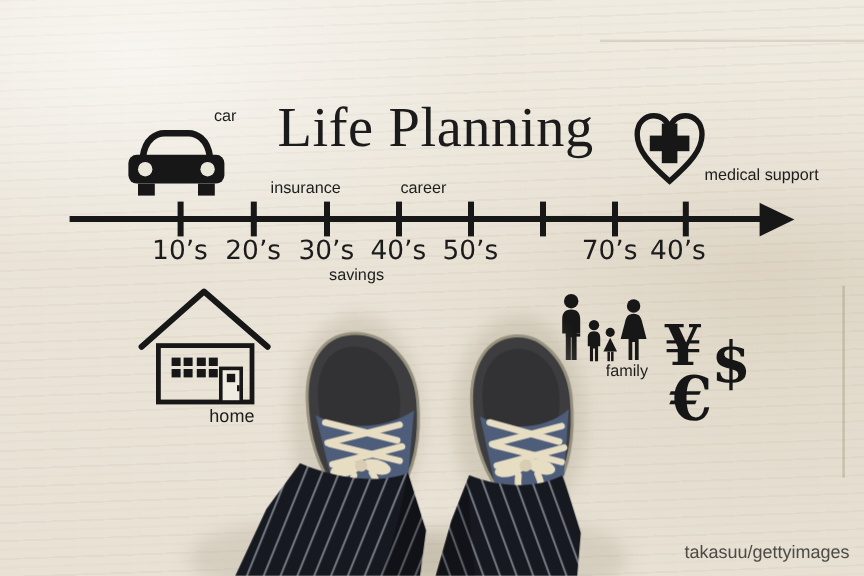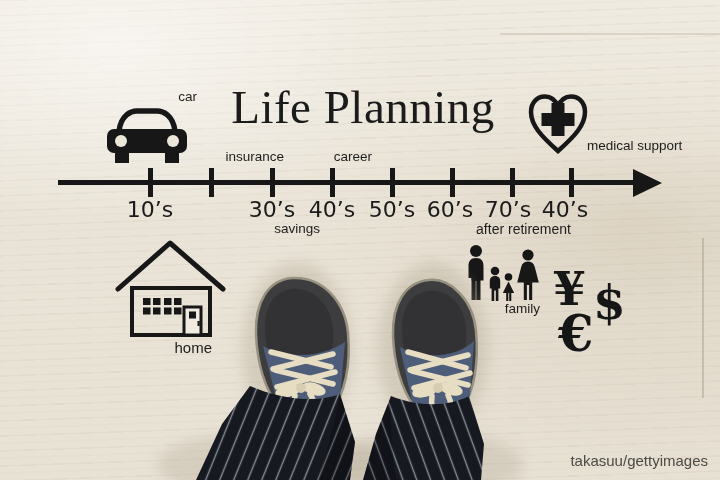--- a/index.html
+++ b/index.html
@@ -89,31 +89,30 @@
   <div class="tick" style="left:148px"></div>
   <div class="tick" style="left:209px"></div>
   <div class="tick" style="left:270px"></div>
   <div class="tick" style="left:330px"></div>
   <div class="tick" style="left:390px"></div>
   <div class="tick" style="left:450px"></div>
   <div class="tick" style="left:510px"></div>
   <div class="tick" style="left:569px"></div>
 
   <div class="decade" style="left:118px">10’s</div>
+  <div class="decade" style="left:179px">20’s</div>
   <div class="decade" style="left:240px">30’s</div>
   <div class="decade" style="left:300px">40’s</div>
   <div class="decade" style="left:360px">50’s</div>
-  <div class="decade" style="left:418px">60’s</div>
   <div class="decade" style="left:476px">70’s</div>
   <div class="decade" style="left:533px">40’s</div>
 
   <div class="label lbl-insurance">insurance</div>
   <div class="label lbl-career">career</div>
   <div class="label lbl-marriage">savings</div>
-  <div class="label lbl-retire">after retirement</div>
 
   <svg class="house" width="115" height="100" viewBox="0 0 115 100">
     <polyline points="5,51 57,5 110,51" fill="none" stroke="#171717" stroke-width="5" stroke-linecap="round" stroke-linejoin="round"></polyline>
     <rect x="19" y="50" width="78" height="47" fill="none" stroke="#171717" stroke-width="4"></rect>
     <g fill="#171717">
       <rect x="30" y="60" width="7.5" height="7"></rect>
         <rect x="40" y="60" width="7.5" height="7"></rect>
       <rect x="30" y="69.5" width="7.5" height="7"></rect>
         <rect x="40" y="69.5" width="7.5" height="7"></rect>
       <rect x="51" y="60" width="7.5" height="7"></rect>

